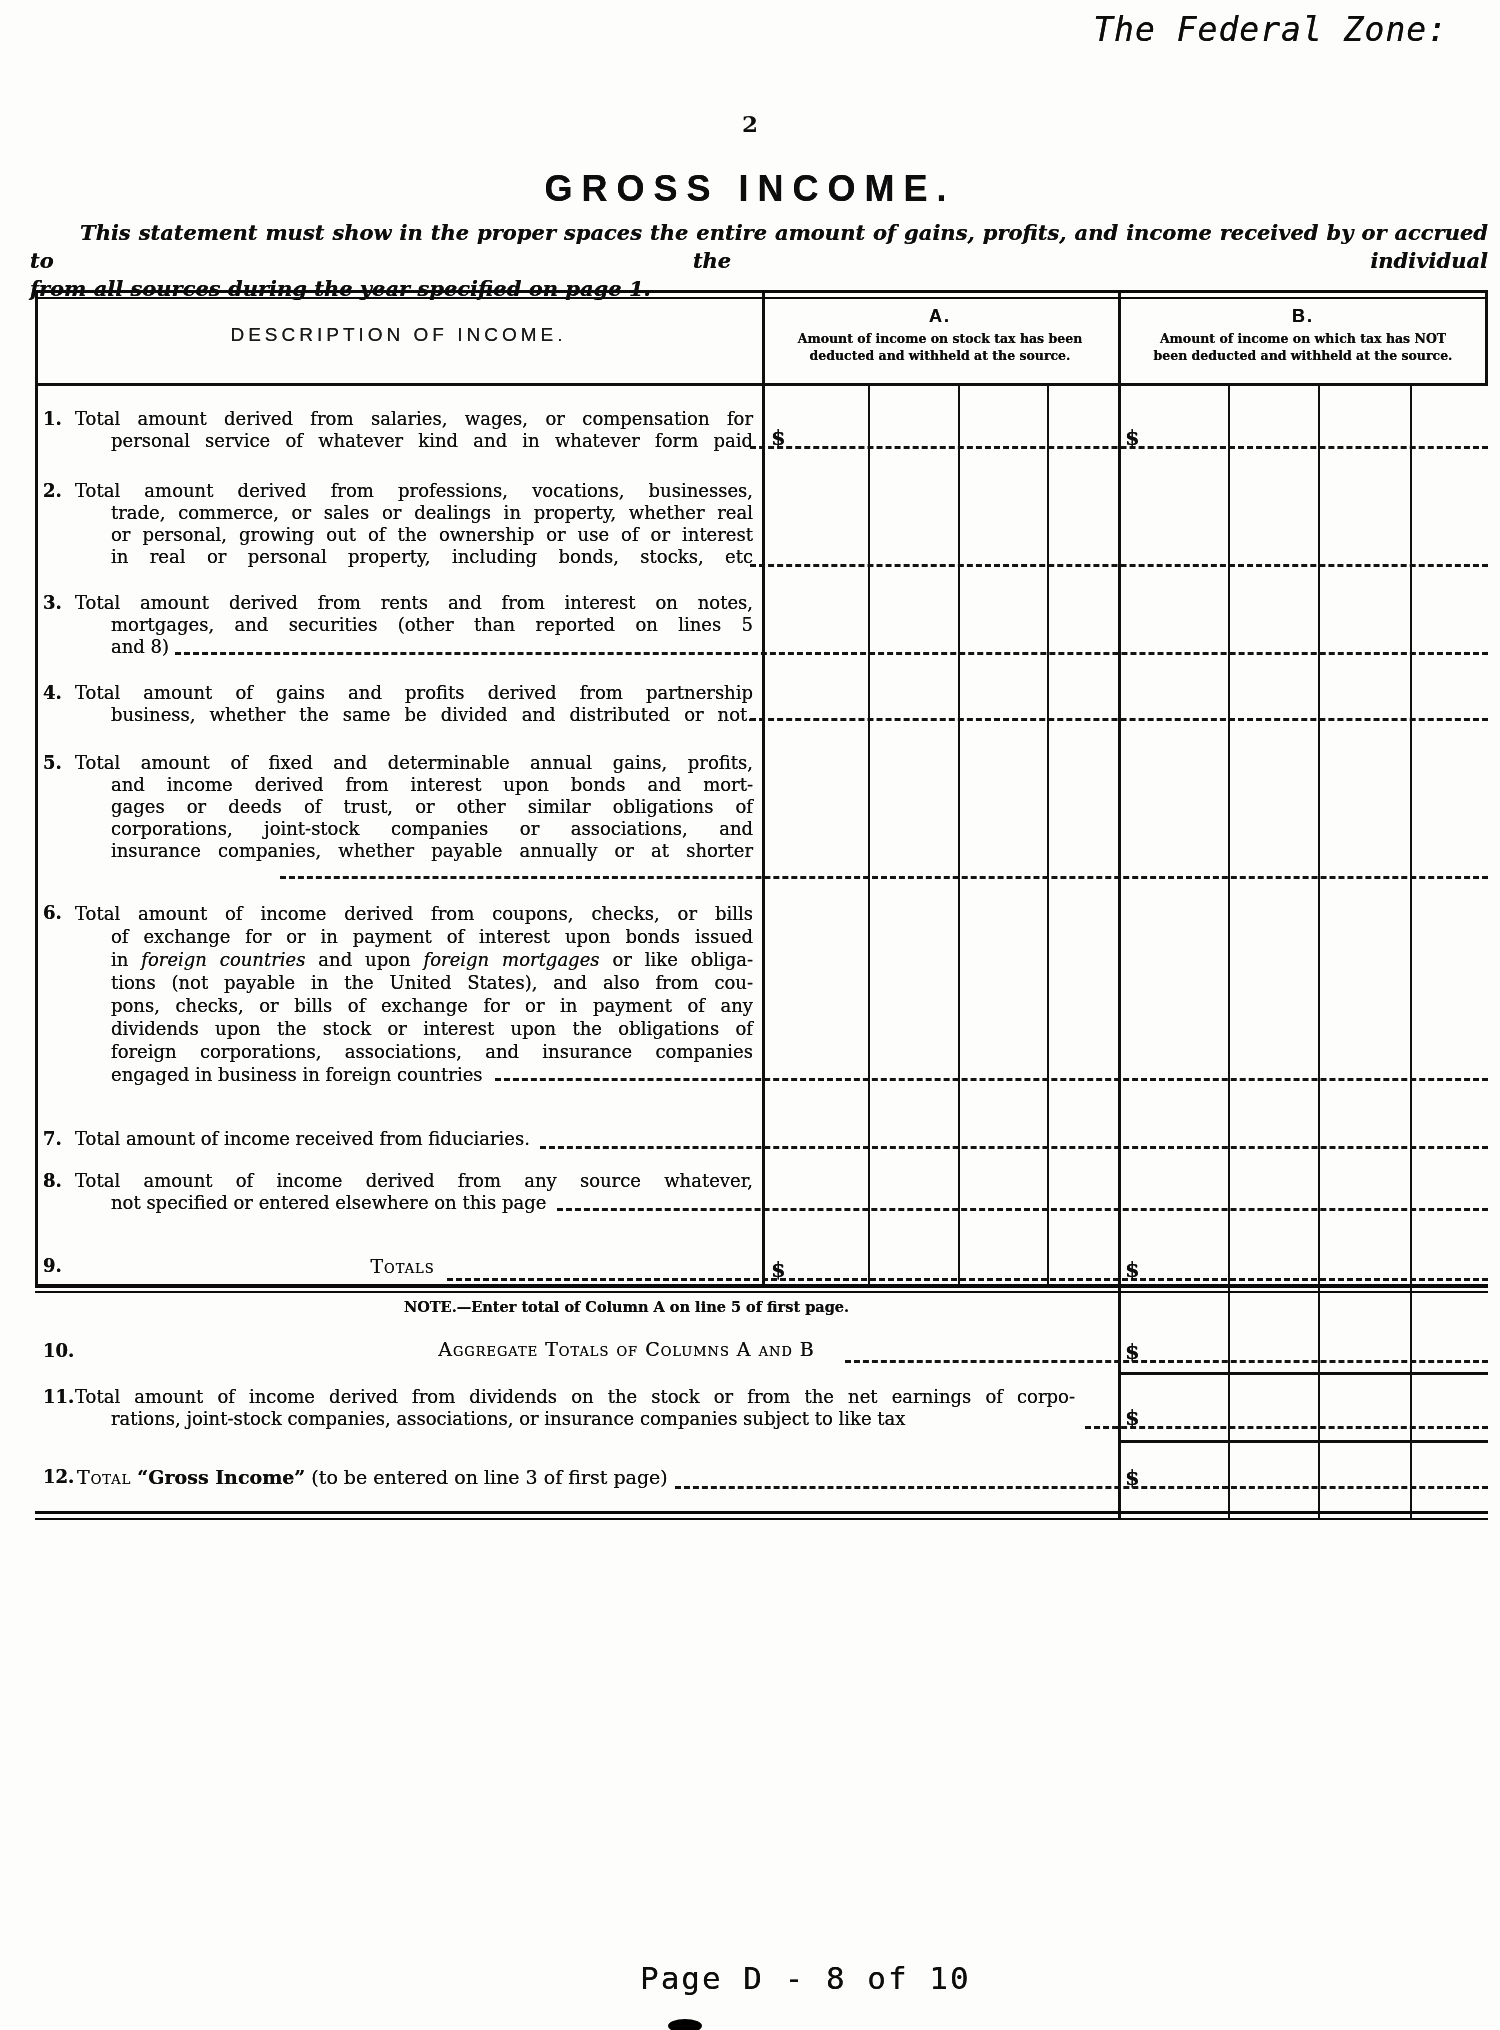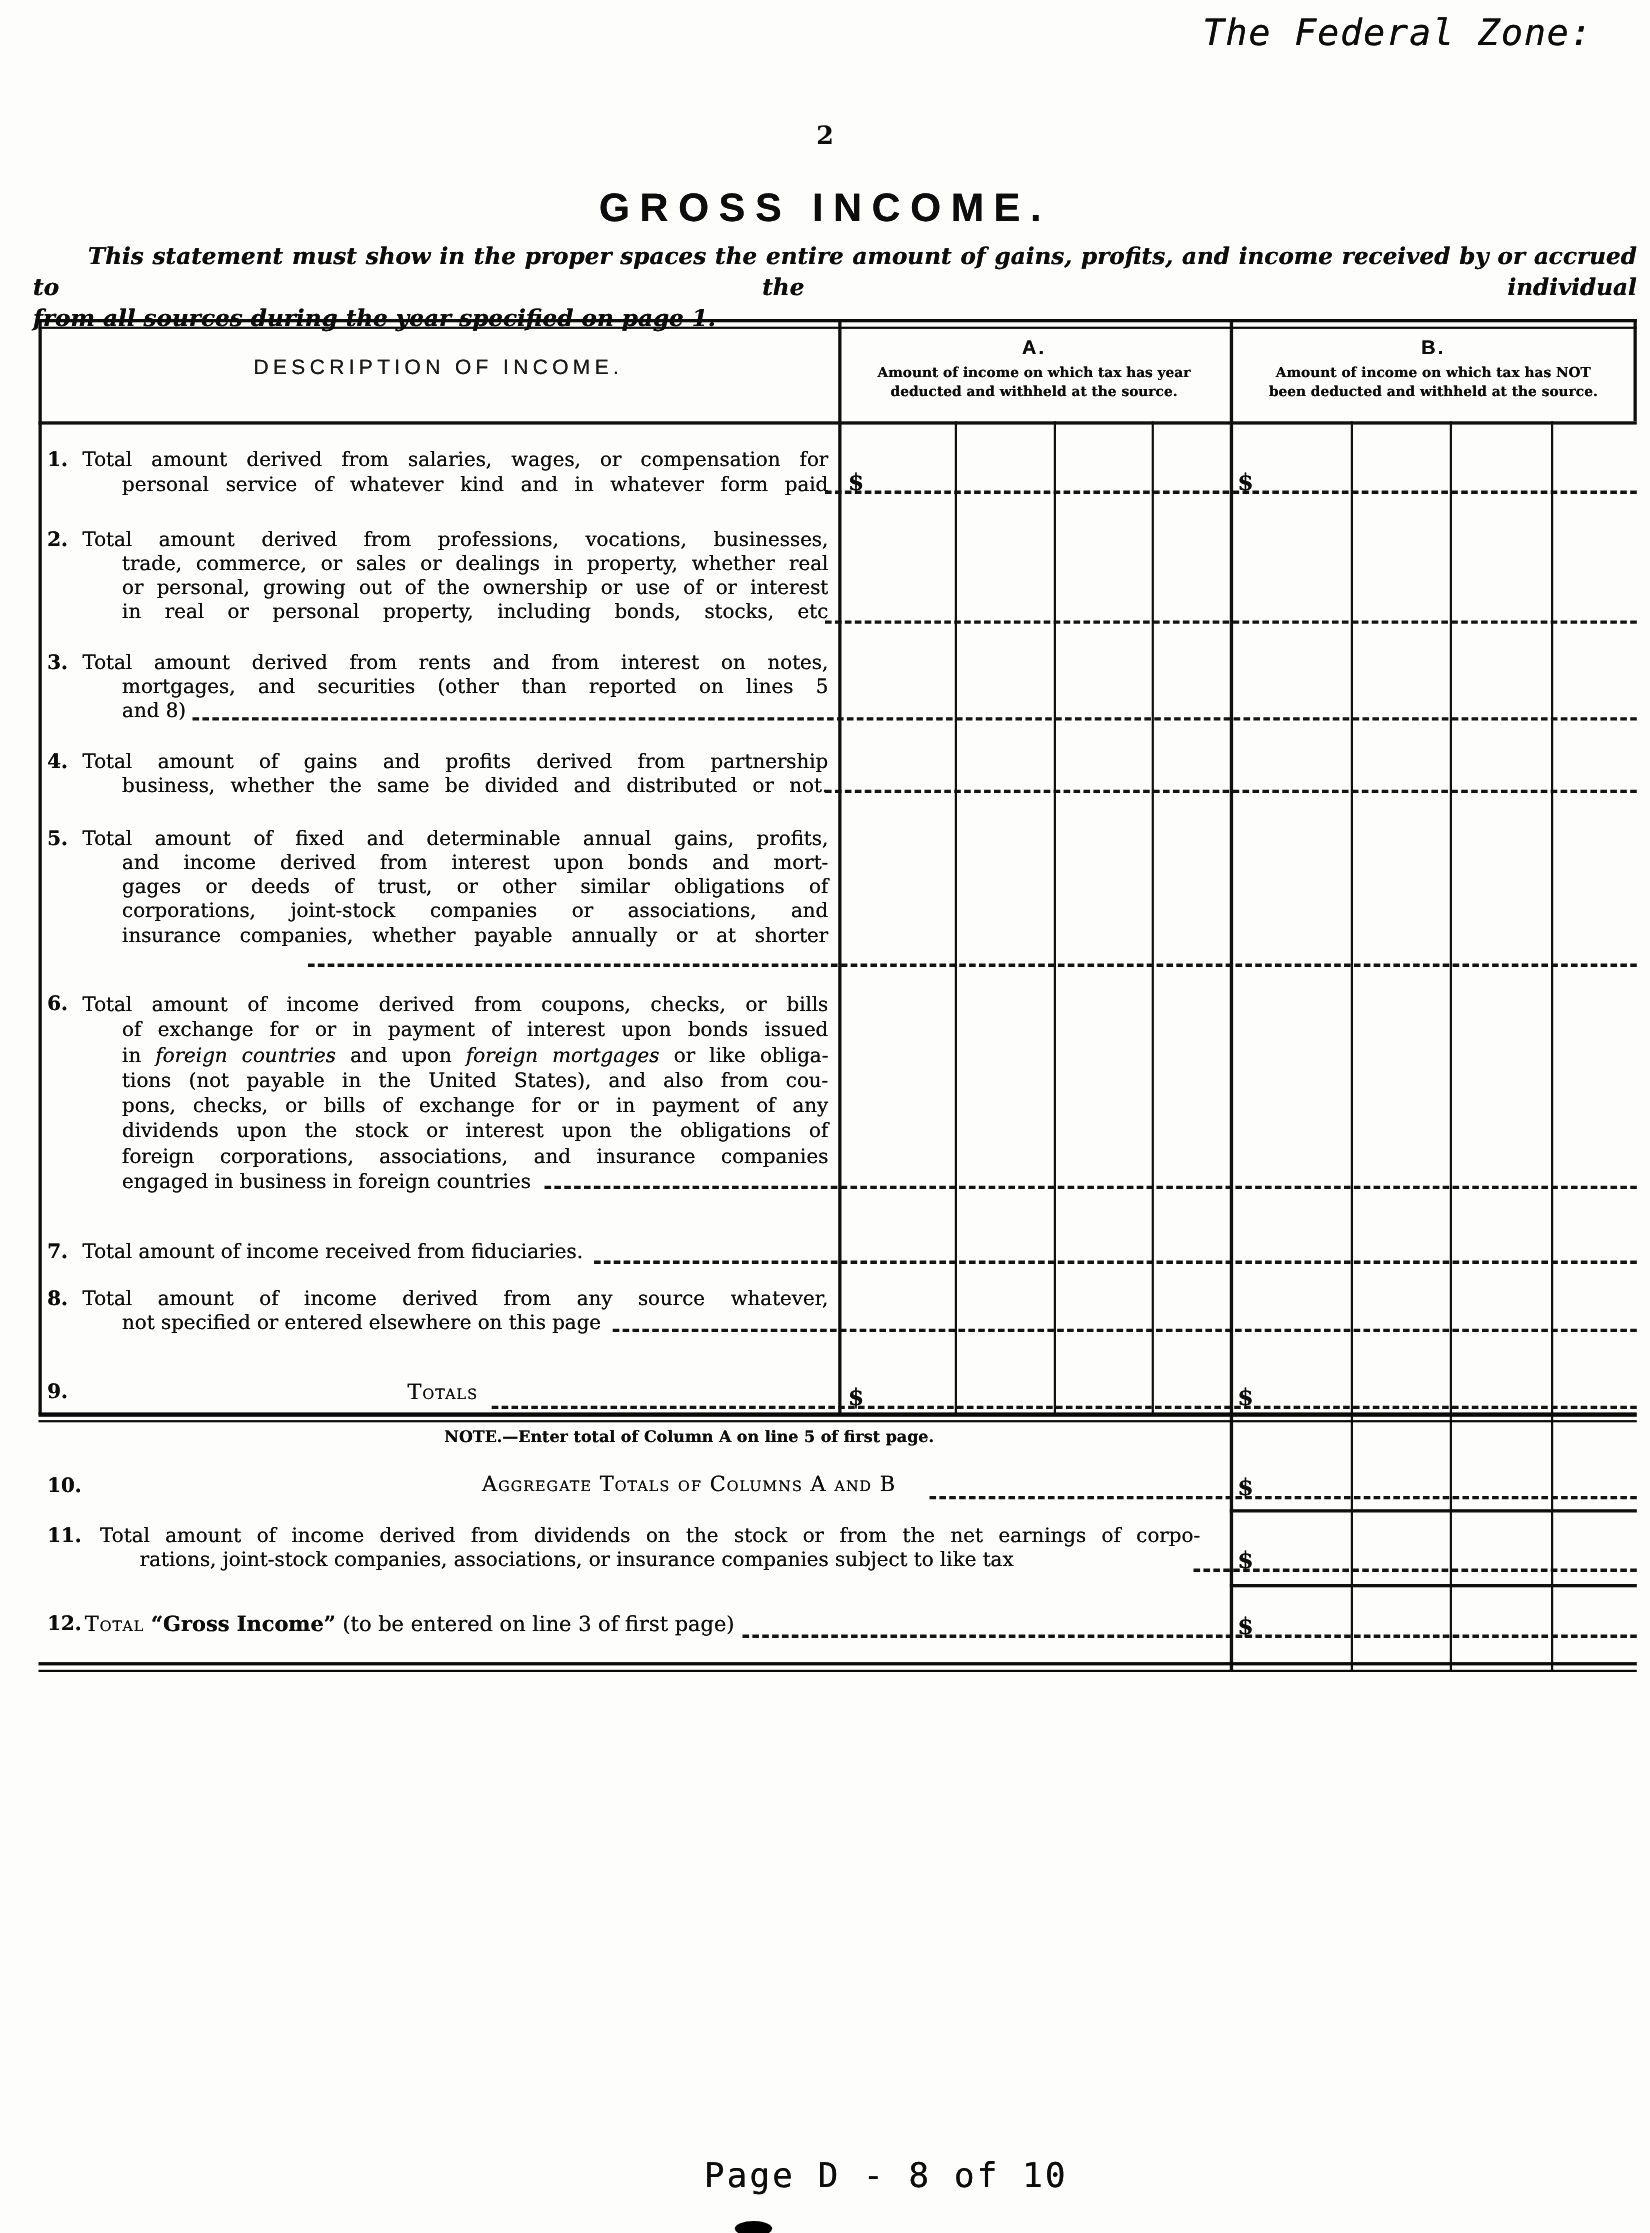--- a/index.html
+++ b/index.html
@@ -49,21 +49,21 @@
   .tl.first{text-indent:-36px;}
   .tl.mid{text-align:justify;text-align-last:justify;}
   .tl.fill{text-align:justify;text-align-last:justify;}
   .tl.last{text-align:left;}
   .sc{font-variant:small-caps;letter-spacing:1px;}
   .itemrow{position:absolute;left:8px;font-size:19px;line-height:22px;}
   .center-block{position:absolute;text-align:center;}
   .note-line{top:1008px;left:100px;width:983px;font-weight:bold;font-size:14.5px;}
   .row10-label{top:1048px;left:100px;width:983px;font-size:19px;}
   .subnote{top:1148px;left:100px;width:983px;font-weight:bold;font-size:13.5px;}
-  .text11{margin-left:48px;width:964px;padding-left:36px;font-size:18px;}
+  .text11{margin-left:32px;width:964px;padding-left:36px;font-size:18px;}
   .row12-text{margin-left:34px;font-size:19px;}
   .bold{font-weight:bold;}
   
   .footer-page{position:absolute;top:1960px;left:640px;
     font-family:"DejaVu Sans Mono", monospace;font-size:31px;letter-spacing:2px;
     text-shadow:0 0 .6px rgba(0,0,0,.9);}
   .scan-blob{position:absolute;left:668px;top:2019px;width:34px;height:14px;
     background:#000;border-radius:50%;}
 </style>
 </head>
@@ -78,21 +78,21 @@
   <div class="intro inky">
     <div class="l1">This statement must show in the proper spaces the entire amount of gains, profits, and income received by or accrued to the individual</div>
     <div class="l2">from all sources during the year specified on page 1.</div>
   </div>
 
   <div class="table inky" id="income-table">
 
     <div class="desc-header">DESCRIPTION OF INCOME.</div>
     <div class="colhead colhead-a">
       <span class="letter">A.</span>
-      <span class="sub" style="white-space: pre-line;">Amount of income on which tax has year
+      <span class="sub" style="white-space: pre-line;">Amount of income on stock tax has been
 deducted and withheld at the source.</span>
     </div>
     <div class="colhead colhead-b">
       <span class="letter">B.</span>
       <span class="sub" style="white-space: pre-line;">Amount of income on which tax has NOT
 been deducted and withheld at the source.</span>
     </div>
 
     <div class="itemrow" style="top:965px;width:719px;">
       <span class="num">9.</span>

